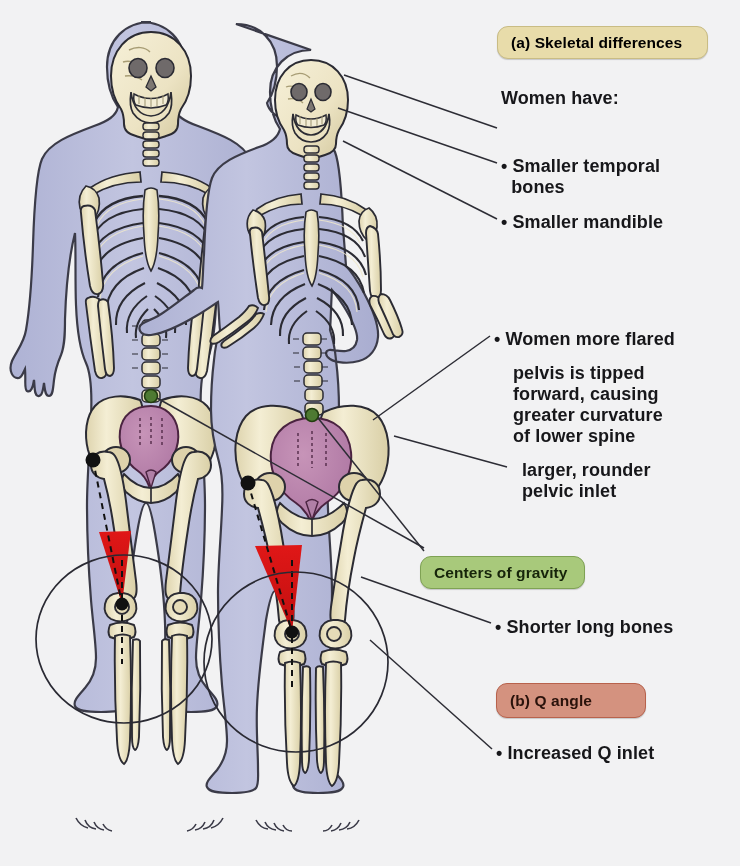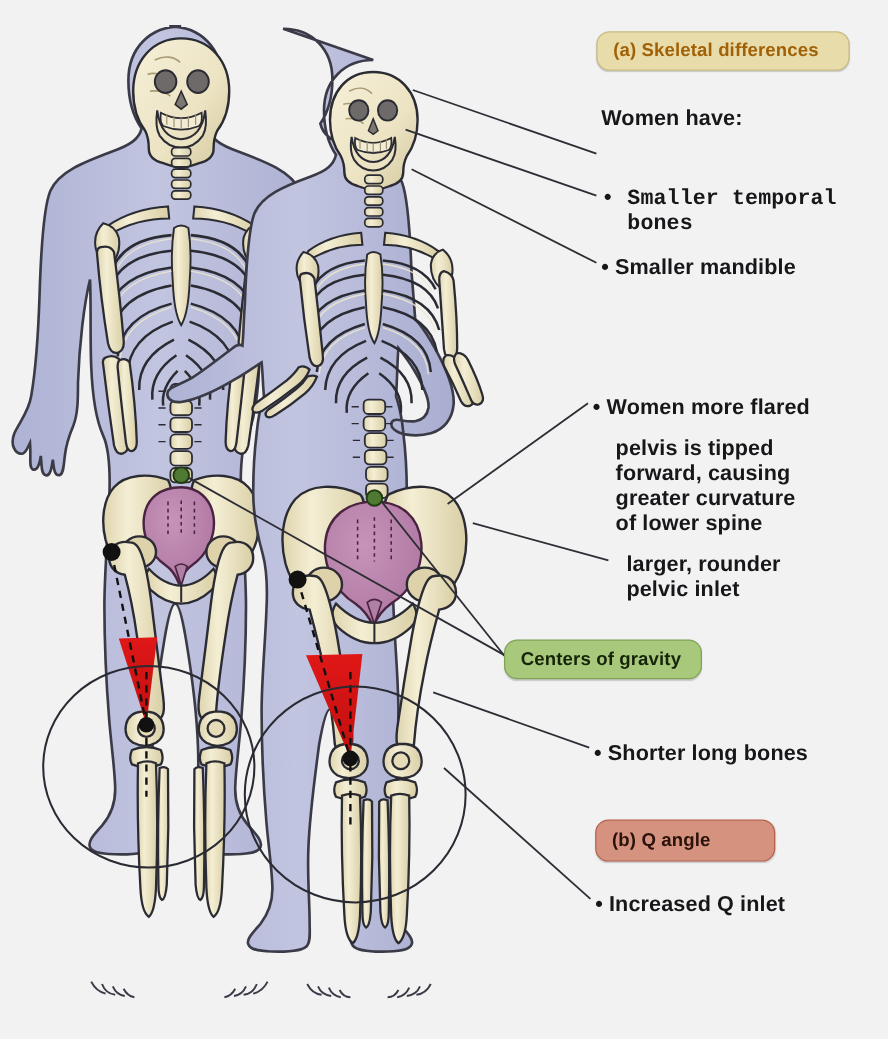--- a/index.html
+++ b/index.html
@@ -15,52 +15,52 @@
 
   
   #art{position:absolute;left:0;top:0;width:740px;height:866px;}
 
   
   .badge{
     position:absolute;
     border-radius:11px;
     font-weight:bold;
     font-size:15.5px;
-    color:#a16207;
+    color:#000000;
     display:flex;align-items:center;
     padding:0 13px;
     box-sizing:border-box;
     letter-spacing:.1px;
     box-shadow:0 1px 1px rgba(0,0,0,.18);
   }
   #badge-skeletal{
     left:497px;top:26px;width:211px;height:33px;
     background:#e8dcaa;border:1px solid #c9bc84;
   }
   #badge-cog{
-    left:420px;top:533px;width:165px;height:33px;
+    left:420px;top:556px;width:165px;height:33px;
     background:#a8c97b;border:1px solid #7fa254;color:#16240a;
   }
   #badge-qangle{
     left:496px;top:683px;width:150px;height:35px;
     background:#d4927f;border:1.5px solid #b8624c;color:#2a120b;
   }
 
   .txt{
     position:absolute;
     font-weight:bold;
     font-size:18px;
     line-height:21px;
     color:#17171a;
     white-space:pre;
     letter-spacing:.1px;
   }
   #t-women{left:501px;top:88px;}
   #t-frontal{left:501px;top:121px;}
-  #t-temporal{left:501px;top:156px;font-family:Liberation Mono, monospace;}
+  #t-temporal{left:501px;top:156px;}
   #t-mandible{left:501px;top:212px;}
   #t-ilium{left:494px;top:329px;}
   #t-pelvistip{left:513px;top:363px;}
   #t-inlet{left:522px;top:460px;}
   #t-shorter{left:495px;top:617px;}
   #t-incq{left:496px;top:743px;}
 </style>
 </head>
 <body>
 

